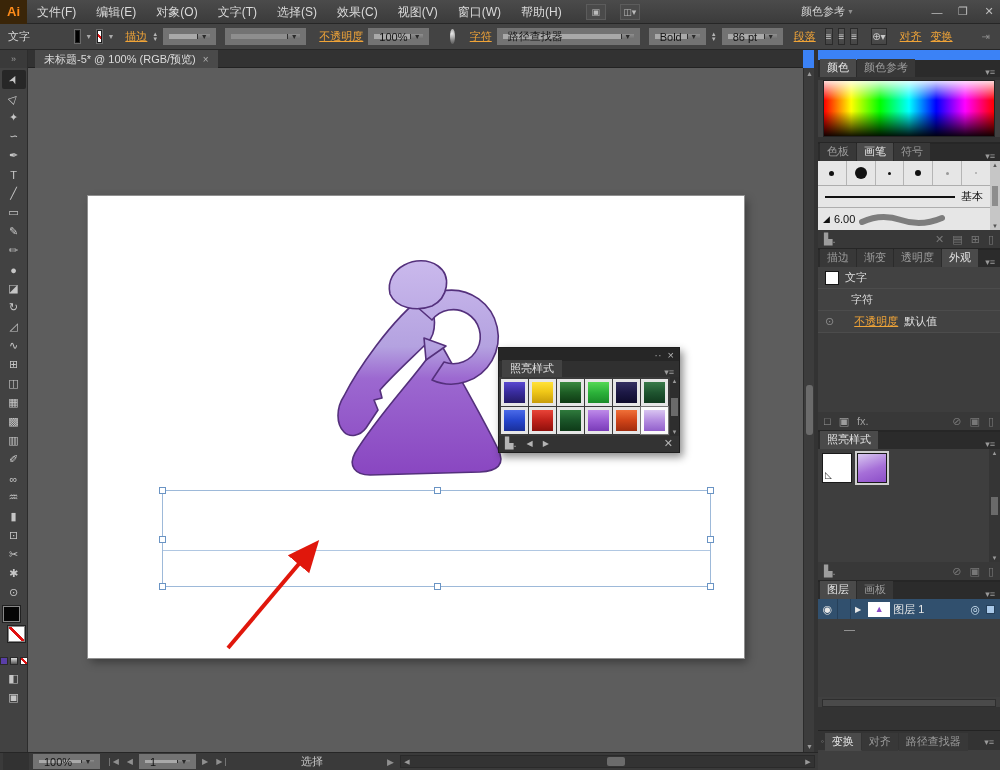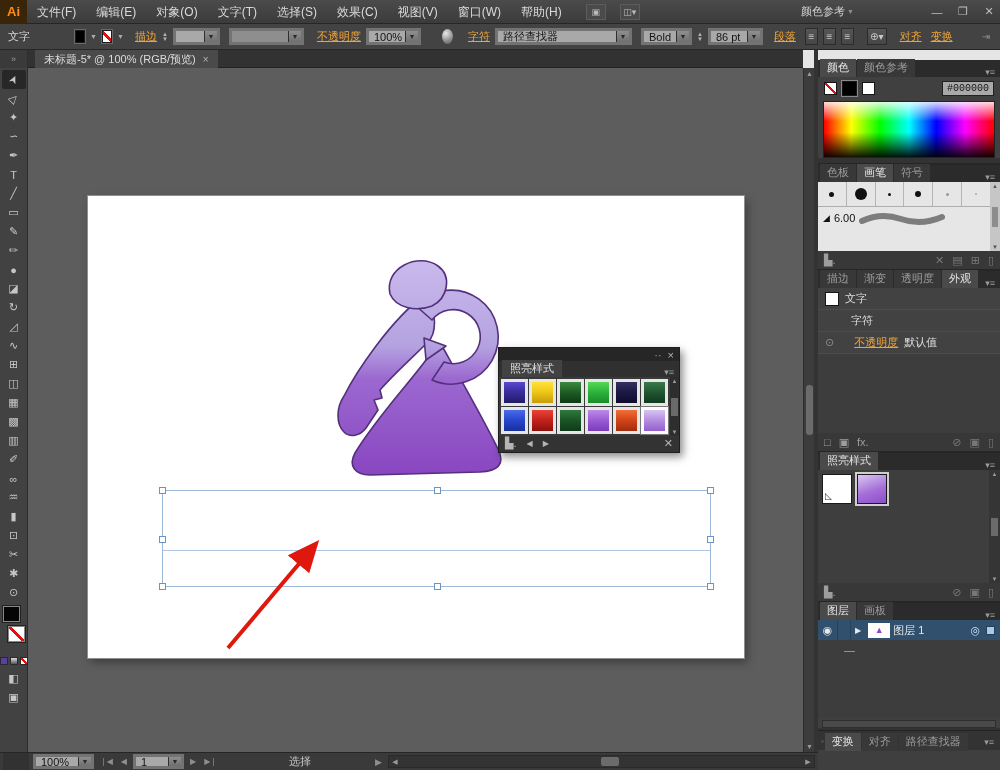--- a/index.html
+++ b/index.html
@@ -1,38 +1,38 @@
 <!DOCTYPE html>
 <html><head>
 <meta charset="utf-8">
 <style>
 *{margin:0;padding:0;box-sizing:border-box}
 html,body{width:1000px;height:770px;overflow:hidden;background:#3f3f3f;
  font-family:"Liberation Sans","DejaVu Sans",sans-serif;font-size:11px;color:#cfcfcf}
-#app{position:relative;width:1000px;height:554px;background:#e5e5e5}
+#app{position:relative;width:1000px;height:554px;background:#3b82f6}
 .abs{position:absolute}
 
 .menubar{left:0;top:0;width:1000px;height:24px;background:linear-gradient(#4b4b4b,#3b3b3b);
  border-bottom:1px solid #262626;display:flex;align-items:center}
 .ai-logo{width:27px;height:24px;background:#3a2508;color:#ff8c1a;font-weight:bold;font-size:13px;
  display:flex;align-items:center;justify-content:center}
 .menu-item{padding:0 10px;font-size:12px;color:#dadada;line-height:24px}
 .mb-icon{width:20px;height:16px;border:1px solid #5c5c5c;background:#4a4a4a;margin-left:14px;
  display:flex;align-items:center;justify-content:center;color:#bbb;font-size:9px}
 .workspace{margin-left:auto;color:#d0d0d0;font-size:11px}
 .winbtn{width:22px;text-align:center;color:#bdbdbd;font-size:11px;margin-left:4px}
 
 .controlbar{left:0;top:24px;width:1000px;height:26px;background:#434343;border-bottom:1px solid #272727;
  display:flex;align-items:center;padding:0 8px;gap:5px;white-space:nowrap}
 .olink{color:#f0a438;text-decoration:underline;font-size:11px}
 .plain{color:#d6d6d6;font-size:11px}
 .cswatch{width:13px;height:13px;border:1px solid #1c1c1c;box-shadow:0 0 0 1px #6a6a6a;position:relative}
 .cswatch.none{background:linear-gradient(45deg,#fff 42%,#e01010 42%,#e01010 58%,#fff 58%)}
 .tiny-dd{width:8px;color:#aaa;font-size:7px}
-.dd{display:inline-flex;height:17px;border:3px solid #737373}
+.dd{display:inline-flex;height:17px;border:6px solid #737373}
 .dd .val{background:#a9a9a9;color:#141414;padding:1px 5px;display:flex;align-items:center;font-size:11px}
 .dd .btn{width:13px;background:linear-gradient(#8f8f8f,#6f6f6f);color:#2a2a2a;display:flex;
  align-items:center;justify-content:center;font-size:7px;border-left:1px solid #303030}
 .stepper{display:flex;flex-direction:column;color:#b5b5b5;font-size:6px;line-height:5px}
 .alignbtn{width:17px;height:17px;background:linear-gradient(#565656,#464646);border:1px solid #2b2b2b;
  color:#c9c9c9;font-size:10px;display:flex;align-items:center;justify-content:center}
 .sphere{width:15px;height:15px;border-radius:50%;background:radial-gradient(circle at 35% 30%,#e8e8e8,#8a8a8a 60%,#555)}
 
 .toolhead{left:0;top:50px;width:28px;height:18px;background:#3a3a3a;color:#9a9a9a;font-size:9px;
  display:flex;align-items:center;justify-content:center;border-right:1px solid #2d2d2d}
@@ -413,28 +413,20 @@
 
   <div class="abs dock">
 
     <div class="panel">
       <div class="p-tabs">
         <span class="p-tab on">颜色</span>
         <span class="p-tab">颜色参考</span>
         <span class="p-menu">▾≡</span>
       </div>
       <div class="p-body">
-        <div class="c-row">
-          <span class="sw" style="width:13px;height:13px;background:linear-gradient(45deg,#fff 42%,#e01010 42%,#e01010 58%,#fff 58%)"></span>
-          <span class="sw" style="width:15px;height:15px;background:#000;box-shadow:0 0 0 1px #888"></span>
-          <span class="sw" style="width:13px;height:13px;background:#fff"></span>
-          <span class="hexfield">
-            <span>#</span><span>000000</span>
-          </span>
-        </div>
         <div class="spectrum"></div>
       </div>
     </div>
 
     <div class="panel">
       <div class="p-tabs">
         <span class="p-tab">色板</span>
         <span class="p-tab on">画笔</span>
         <span class="p-tab">符号</span>
         <span class="p-menu">▾≡</span>
@@ -454,20 +446,24 @@
             <span class="cell">
                 <span class="dot" style="width:6px;height:6px"></span>
               </span>
             <span class="cell">
                 <span class="dot" style="width:3px;height:3px;background:#999"></span>
               </span>
             <span class="cell" style="border-right:none">
                 <span class="dot" style="width:2px;height:2px;background:#aaa"></span>
               </span>
           </div>
+          <div class="b-row2">
+            <span class="b-line"></span>
+            <span>基本</span>
+          </div>
           <div class="b-row3">
             <span style="font-size:9px">◢</span>
             <span>6.00</span>
             <svg width="86" height="16" viewBox="0 0 86 16">
               <path d="M3,11 Q22,2 42,9 T83,7" fill="none" stroke="#5a5a5a" stroke-width="6" stroke-linecap="round" opacity="0.75"></path>
             </svg>
           </div>
         </div>
         <div class="b-scroll">
           <span>▲</span>

